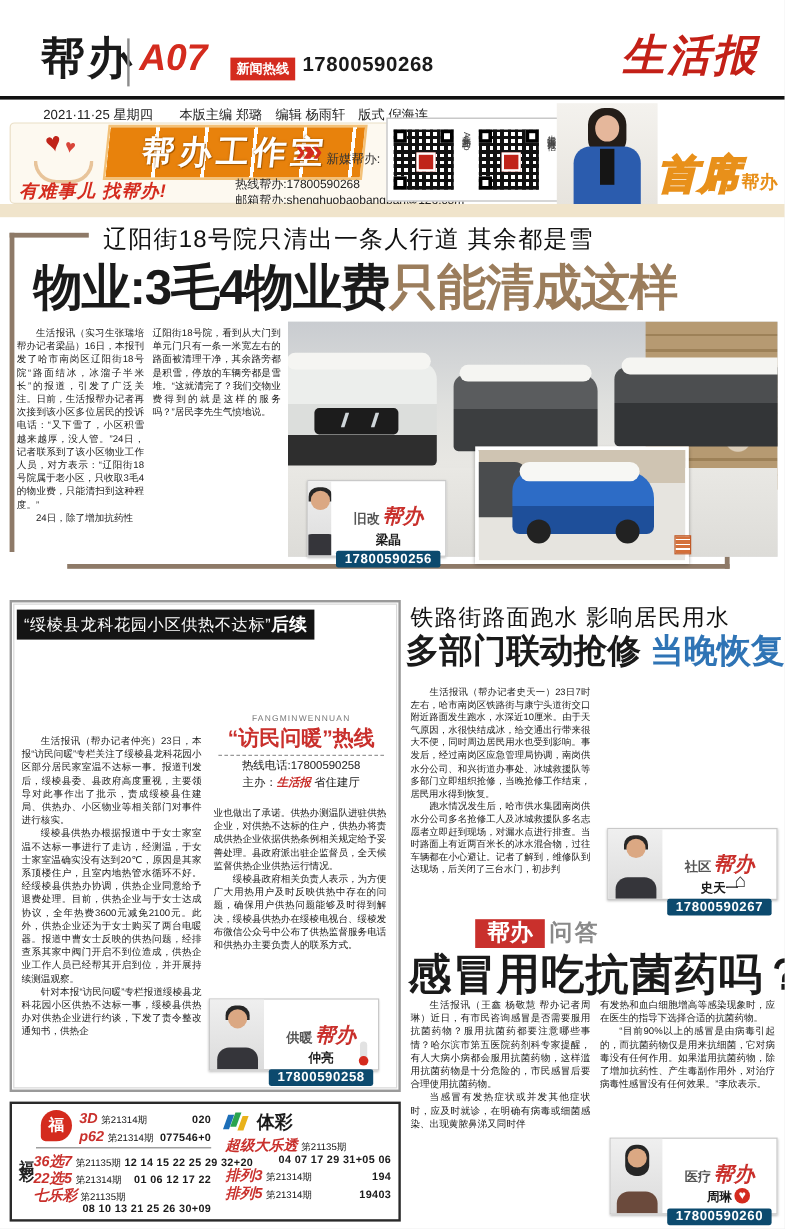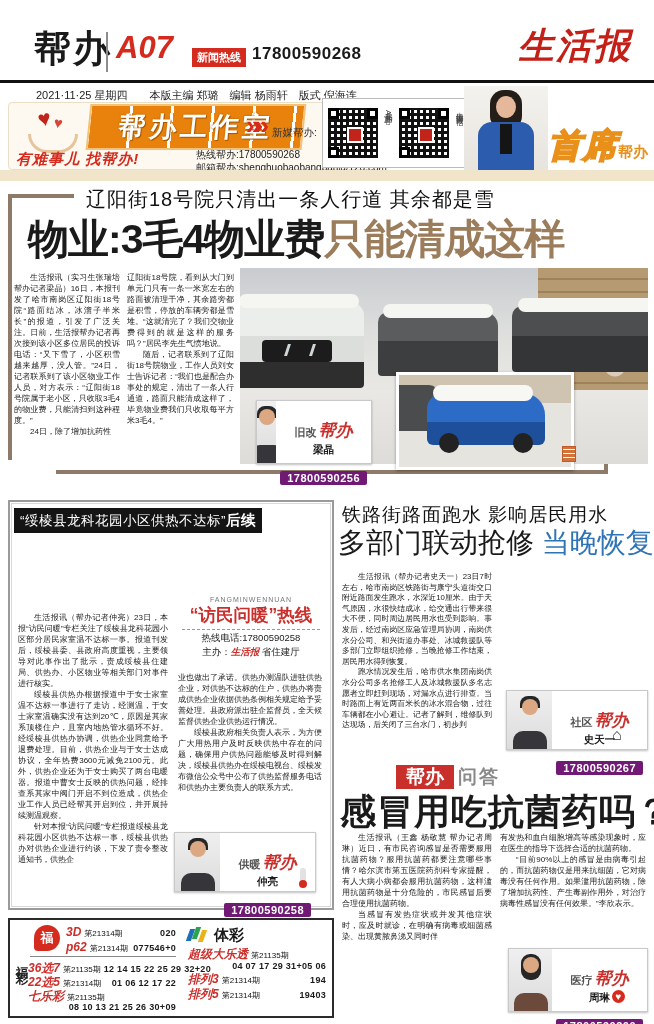--- a/index.html
+++ b/index.html
@@ -101,21 +101,21 @@
   .badge .photo .head{position:absolute;left:50%;top:8px;width:16px;height:16px;margin-left:-8px;border-radius:50%;background:#dba883;}
   .badge .photo .hair{position:absolute;left:50%;top:5px;width:20px;height:12px;margin-left:-10px;border-radius:8px 8px 0 0;background:#262626;}
   .badge .photo .body{position:absolute;left:50%;bottom:0;width:34px;height:18px;margin-left:-17px;border-radius:10px 10px 0 0;background:#35353a;}
   .badge .photo.female .hair{height:26px;border-radius:9px;}
   .badge .photo.female .body{background:#6b4a3c;}
   .badge .info{flex:1;padding:18px 4px 2px;display:flex;flex-direction:column;align-items:center;}
   .badge .line1{display:flex;align-items:baseline;gap:2px;}
   .badge .type{font-size:11px;color:#555;font-weight:bold;}
   .badge .brand{font-size:17px;font-weight:900;font-style:italic;color:#c9302c;}
   .badge .name{font-size:10.5px;font-weight:bold;margin-top:1px;}
-  .badge .phone{margin-top:14px;background:#701a75;color:#fff;font-size:11px;font-weight:bold;
+  .badge .phone{margin-top:2px;background:#0c4a6e;color:#fff;font-size:11px;font-weight:bold;
                 padding:1px 7px;border-radius:2px;letter-spacing:.5px;}
   .b-jiugai{left:256px;top:400px;width:114px;height:62px;}
   .b-gongnuan{left:174px;top:832px;width:140px;height:58px;}
   .b-shequ{left:506px;top:690px;width:140px;height:58px;}
   .b-yiliao{left:508px;top:948px;width:138px;height:62px;}
   .brick-icon{right:78px;top:446px;width:12px;height:14px;
       background:repeating-linear-gradient(0deg,#d4703a 0 3px,#fff 3px 4px);border:1px solid #c05a28;}
   .thermo-icon{left:300px;top:868px;width:6px;height:16px;background:#e2e2e2;border-radius:3px;position:absolute;}
   .thermo-icon:after{content:"";position:absolute;left:-1px;bottom:-4px;width:8px;height:8px;border-radius:50%;background:#d42b1e;}
   .house-icon{left:612px;top:726px;font-size:16px;color:#333;font-weight:bold;}
@@ -132,21 +132,21 @@
   .fmwn{left:178px;top:596px;width:146px;text-align:center;}
   .fmwn .latin{font-size:7px;letter-spacing:1px;color:#777;}
   .fmwn .title{font-size:17.5px;font-weight:900;color:#c9302c;white-space:nowrap;}
   .fmwn .rule{border-top:1px dashed #999;margin:2px 4px;}
   .fmwn .ph{font-size:9.5px;color:#222;}
   .fmwn .host{font-size:9.5px;color:#222;margin-top:1px;}
   .fmwn .host .brand{color:#c9302c;font-weight:900;font-style:italic;}
 
   
   .kicker3{left:342px;top:502px;font-size:19px;letter-spacing:1px;color:#111;}
-  .headline3{left:338px;top:524px;font-size:28px;font-weight:400;white-space:nowrap;letter-spacing:0;}
+  .headline3{left:338px;top:524px;font-size:28px;font-weight:700;white-space:nowrap;letter-spacing:0;}
   .headline3 .blue{color:#2f74b5;}
   .s3c1{left:342px;top:572px;width:150px;height:188px;}
   .s3c2{left:500px;top:572px;width:146px;height:114px;}
   .bt3{font-size:7.8px;line-height:10.6px;}
 
   
   .qa-tag{left:396px;top:764px;font-size:19px;font-weight:bold;}
   .qa-tag .red{background:#c9302c;color:#fff;padding:1px 10px 2px;}
   .qa-tag .gray{color:#8a8a8a;padding-left:4px;letter-spacing:2px;}
   .headline4{left:340px;top:788px;font-size:36px;font-weight:900;letter-spacing:1px;white-space:nowrap;}
@@ -246,21 +246,20 @@
   <div class="abs kicker1">辽阳街18号院只清出一条人行道 其余都是雪</div>
   <div class="abs headline1">
     <span>物业:3毛4物业费</span><span class="brown">只能清成这样</span>
   </div>
   <div class="abs bt s1c1">
     <p>生活报讯（实习生张瑞培 帮办记者梁晶）16日，本报刊发了哈市南岗区辽阳街18号院“路面结冰，冰溜子半米长”的报道，引发了广泛关注。日前，生活报帮办记者再次接到该小区多位居民的投诉电话：“又下雪了，小区积雪越来越厚，没人管。”24日，记者联系到了该小区物业工作人员，对方表示：“辽阳街18号院属于老小区，只收取3毛4的物业费，只能清扫到这种程度。”</p>
     <p>24日，除了增加抗药性</p>
   </div>
   <div class="abs bt s1c2">
     <p class="noind">辽阳街18号院，看到从大门到单元门只有一条一米宽左右的路面被清理干净，其余路旁都是积雪，停放的车辆旁都是雪堆。“这就清完了？我们交物业费得到的就是这样的服务吗？”居民李先生气愤地说。</p>
-    <p>随后，记者联系到了辽阳街18号院物业，工作人员刘女士告诉记者：“我们也是配合办事处的规定，清出了一条人行通道，路面只能清成这样了，毕竟物业费我们只收取每平方米3毛4。”</p>
   </div>
 
   <div class="abs photo-main">
     <div class="wall"></div>
     <div class="car car1">
         <div class="snowcap"></div>
         <div class="grille"></div>
         <div class="vbadge"></div>
       </div>
     <div class="car car2">

